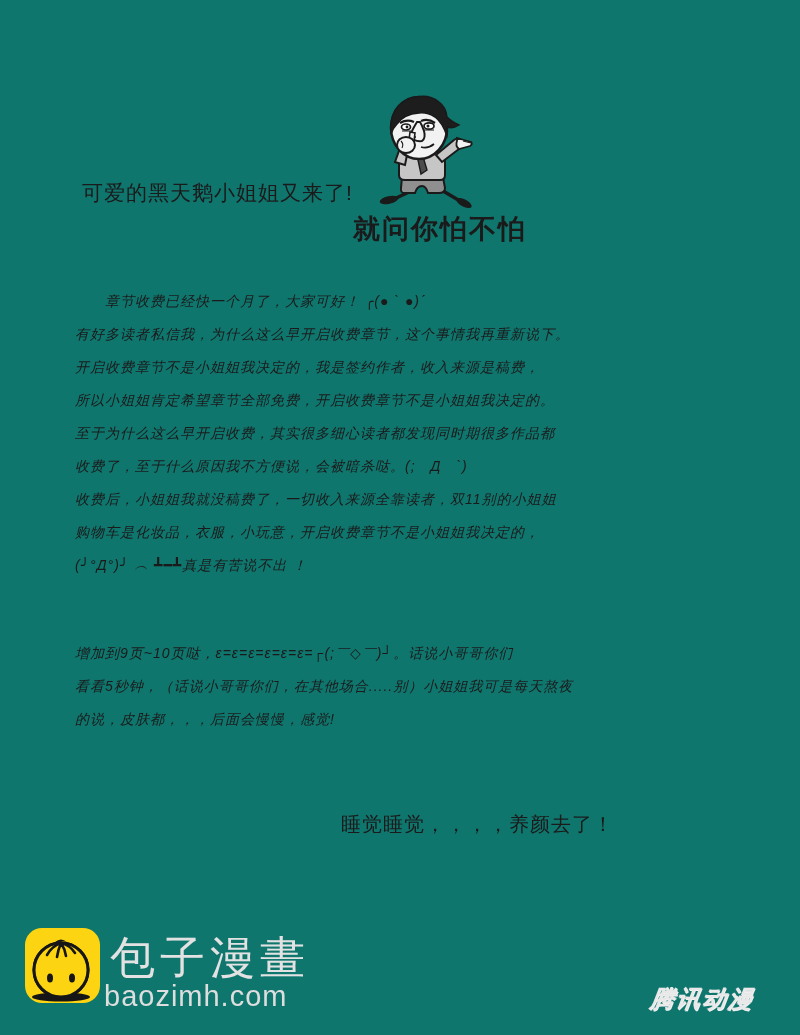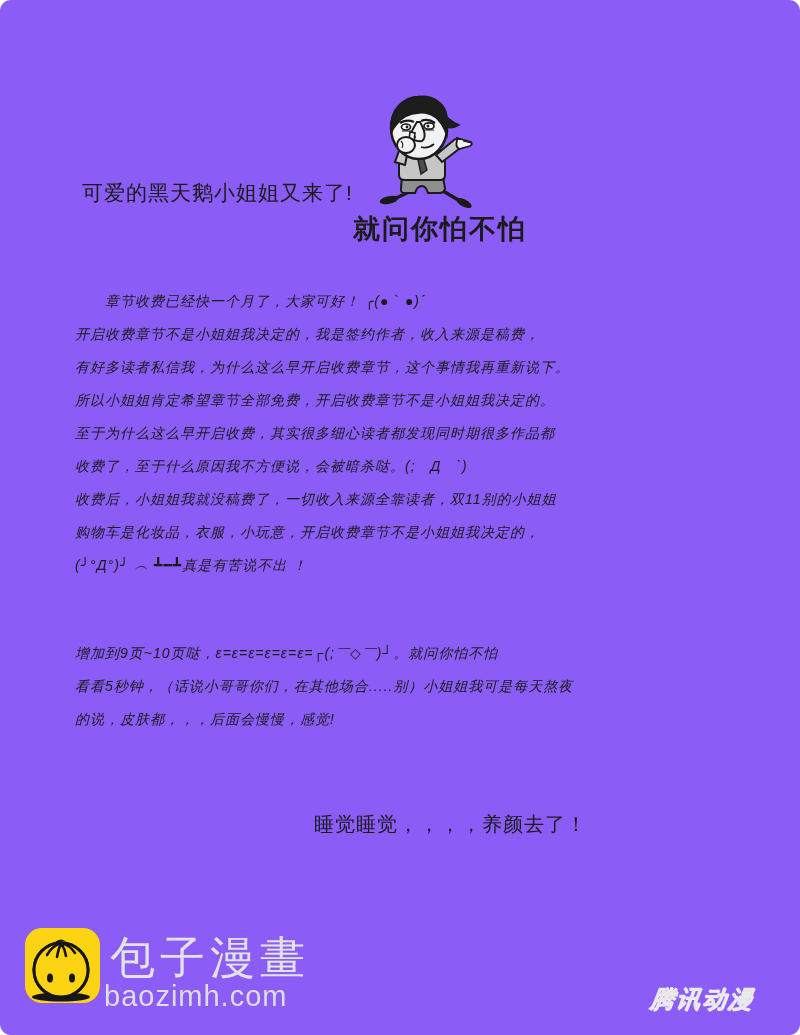--- a/index.html
+++ b/index.html
@@ -1,43 +1,42 @@
 <!DOCTYPE html>
 <html><head>
 <meta charset="utf-8">
 <style>
   html,body{margin:0;padding:0;background:#ffffff;}
   #page{
     position:relative;
     width:800px;height:1035px;
-    background:#8b5cf6;
+    background:#0f766e;
     overflow:hidden;
     font-family:"Liberation Sans","DejaVu Sans",sans-serif;
     color:#1a1a1a;
-    border-radius:11px;
   }
   .abs{position:absolute;}
   .greeting{
     left:82px;top:179px;
     font-size:21px;letter-spacing:1px;white-space:nowrap;
   }
   .caption{
     left:353px;top:211px;
     font-size:27px;font-weight:bold;letter-spacing:2px;white-space:nowrap;
   }
   .char-illustration{left:376px;top:92px;width:100px;height:121px;}
   .note{
     left:75px;width:700px;
     font-size:14px;line-height:33px;letter-spacing:1px;font-style:italic;
   }
   .note .line{white-space:nowrap;}
   .p1{top:285px;}
   .p2{top:637px;}
   .closing{
-    left:314px;top:811px;
+    left:341px;top:811px;
     font-size:20px;letter-spacing:1px;white-space:nowrap;
   }
   .wm-baozi{left:0;top:920px;width:420px;height:100px;}
   .baozi-icon{
     position:absolute;left:25px;top:8px;width:75px;height:75px;
     background:#FCD411;border-radius:17px;
   }
   .baozi-icon svg{display:block;width:75px;height:75px;}
   .baozi-title{
     position:absolute;left:110px;top:8px;
@@ -103,32 +102,32 @@
       <path d="M34,40 L39,41 L38,49 L33,48 Z" fill="#f2f2f2" stroke="#1a1a1a" stroke-width="1.6"></path>
       <ellipse cx="30" cy="53" rx="9" ry="8" fill="#f2f2f2" stroke="#1a1a1a" stroke-width="2"></ellipse>
       <path d="M25,49 Q28,52 26,56" stroke="#1a1a1a" stroke-width="1.1" fill="none"></path>
     </svg>
   </div>
 
   <div class="abs caption">就问你怕不怕</div>
 
   <div class="abs note p1">
     <div class="line">　　章节收费已经快一个月了，大家可好！ ╭(● ` ●)ˊ</div>
+    <div class="line">有好多读者私信我，为什么这么早开启收费章节，这个事情我再重新说下。</div>
     <div class="line">开启收费章节不是小姐姐我决定的，我是签约作者，收入来源是稿费，</div>
-    <div class="line">有好多读者私信我，为什么这么早开启收费章节，这个事情我再重新说下。</div>
     <div class="line">所以小姐姐肯定希望章节全部免费，开启收费章节不是小姐姐我决定的。</div>
     <div class="line">至于为什么这么早开启收费，其实很多细心读者都发现同时期很多作品都</div>
     <div class="line">收费了，至于什么原因我不方便说，会被暗杀哒。(;　Д　`)</div>
     <div class="line">收费后，小姐姐我就没稿费了，一切收入来源全靠读者，双11别的小姐姐</div>
     <div class="line">购物车是化妆品，衣服，小玩意，开启收费章节不是小姐姐我决定的，</div>
     <div class="line">(╯°Д°)╯ ︵ ┻━┻真是有苦说不出 ！</div>
   </div>
 
   <div class="abs note p2">
-    <div class="line">增加到9页~10页哒，ε=ε=ε=ε=ε=ε=┌(;￣◇￣)┘。就问你怕不怕</div>
+    <div class="line">增加到9页~10页哒，ε=ε=ε=ε=ε=ε=┌(;￣◇￣)┘。话说小哥哥你们</div>
     <div class="line">看看5秒钟，（话说小哥哥你们，在其他场合.....别）小姐姐我可是每天熬夜</div>
     <div class="line">的说，皮肤都，，，后面会慢慢，感觉!</div>
   </div>
 
   <div class="abs closing">睡觉睡觉，，，，养颜去了！</div>
 
   <div class="abs wm-baozi">
     <div class="baozi-icon">
       <svg viewBox="0 0 75 75">
         <circle cx="36" cy="42" r="27" fill="#FCD411" stroke="#161616" stroke-width="3"></circle>

